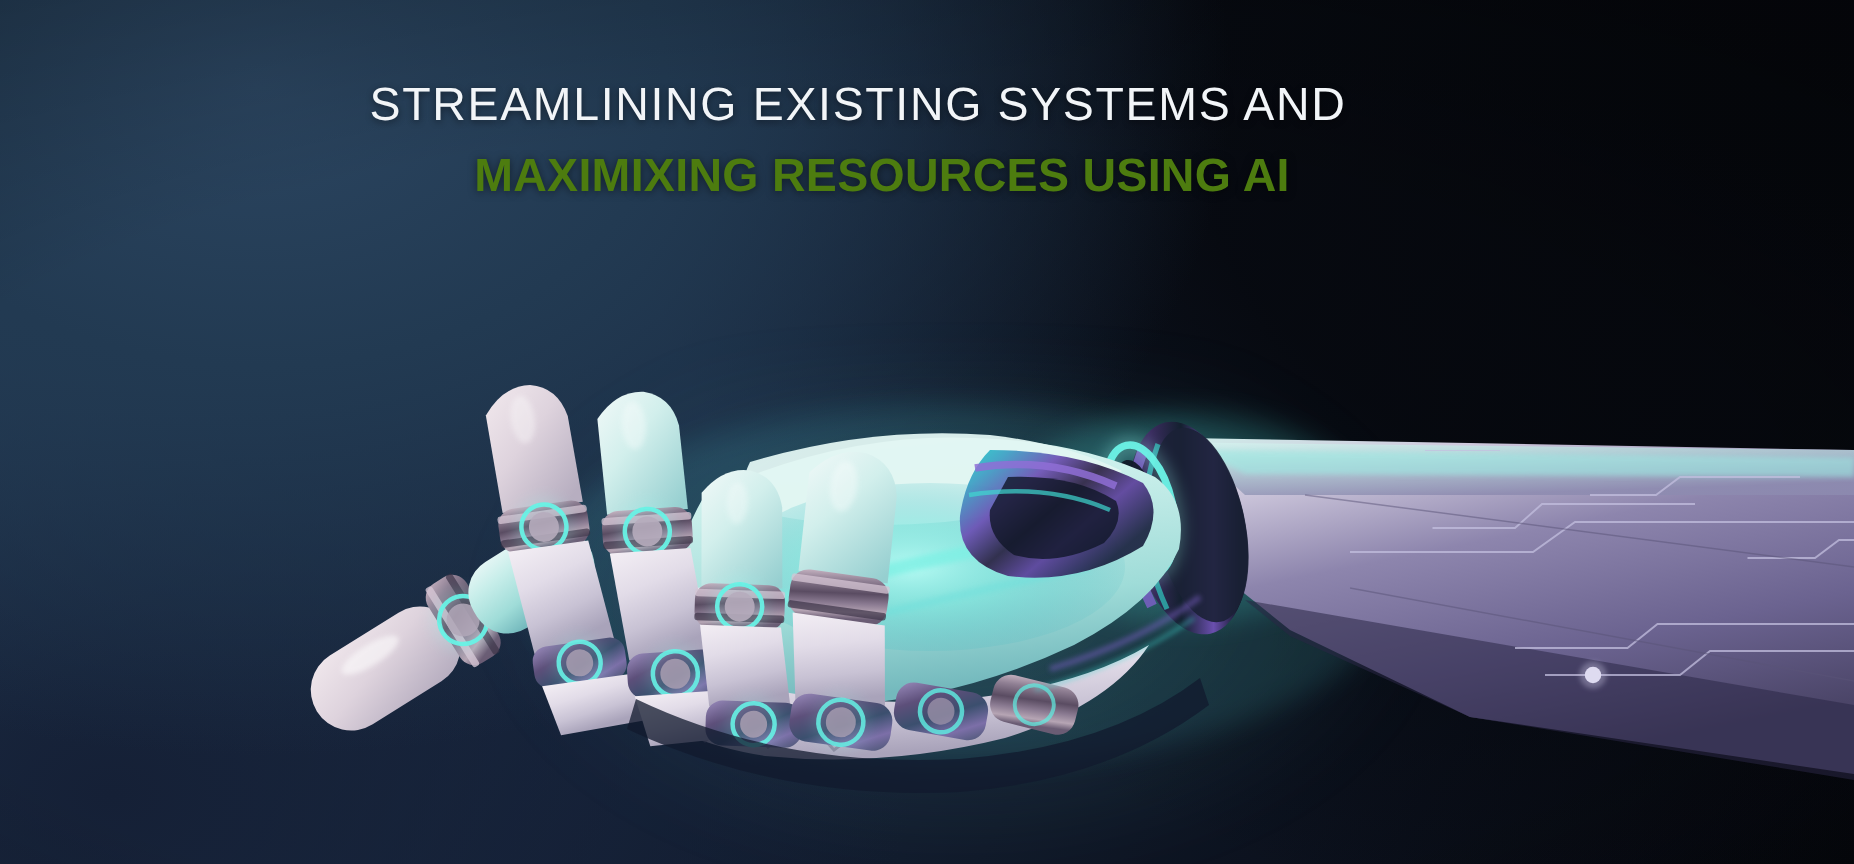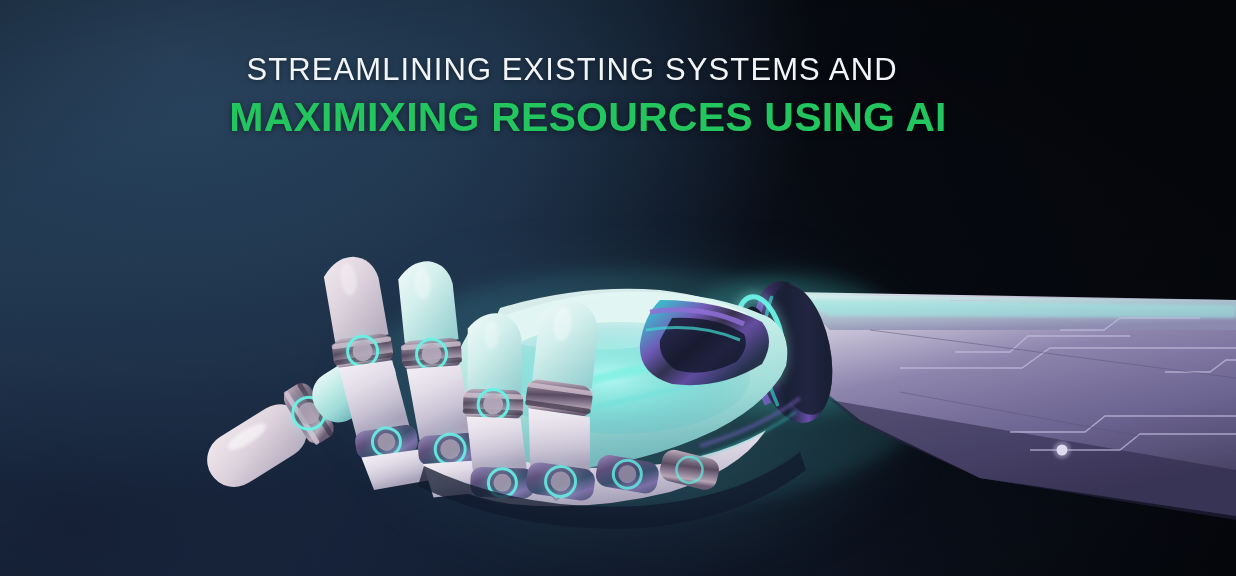--- a/index.html
+++ b/index.html
@@ -54,24 +54,24 @@
     font-size: 31px;
     font-weight: 300;
     letter-spacing: 1.1px;
     color: #f2f5f8;
     line-height: 40px;
     text-shadow: 0 1px 5px rgba(0,0,0,0.45);
     white-space: nowrap;
   }
   .title-line2 {
     display: block;
-    font-size: 41px;
+    font-size: 31px;
     font-weight: 700;
     letter-spacing: 0.2px;
-    color: #22c55e;
+    color: #4d7c0f;
     line-height: 42px;
     margin-top: 6px;
     text-shadow: 0 1px 6px rgba(0,0,0,0.5);
     white-space: nowrap;
     margin-left: 32px;
   }
 
   
   #hand-svg {
     position: absolute;

